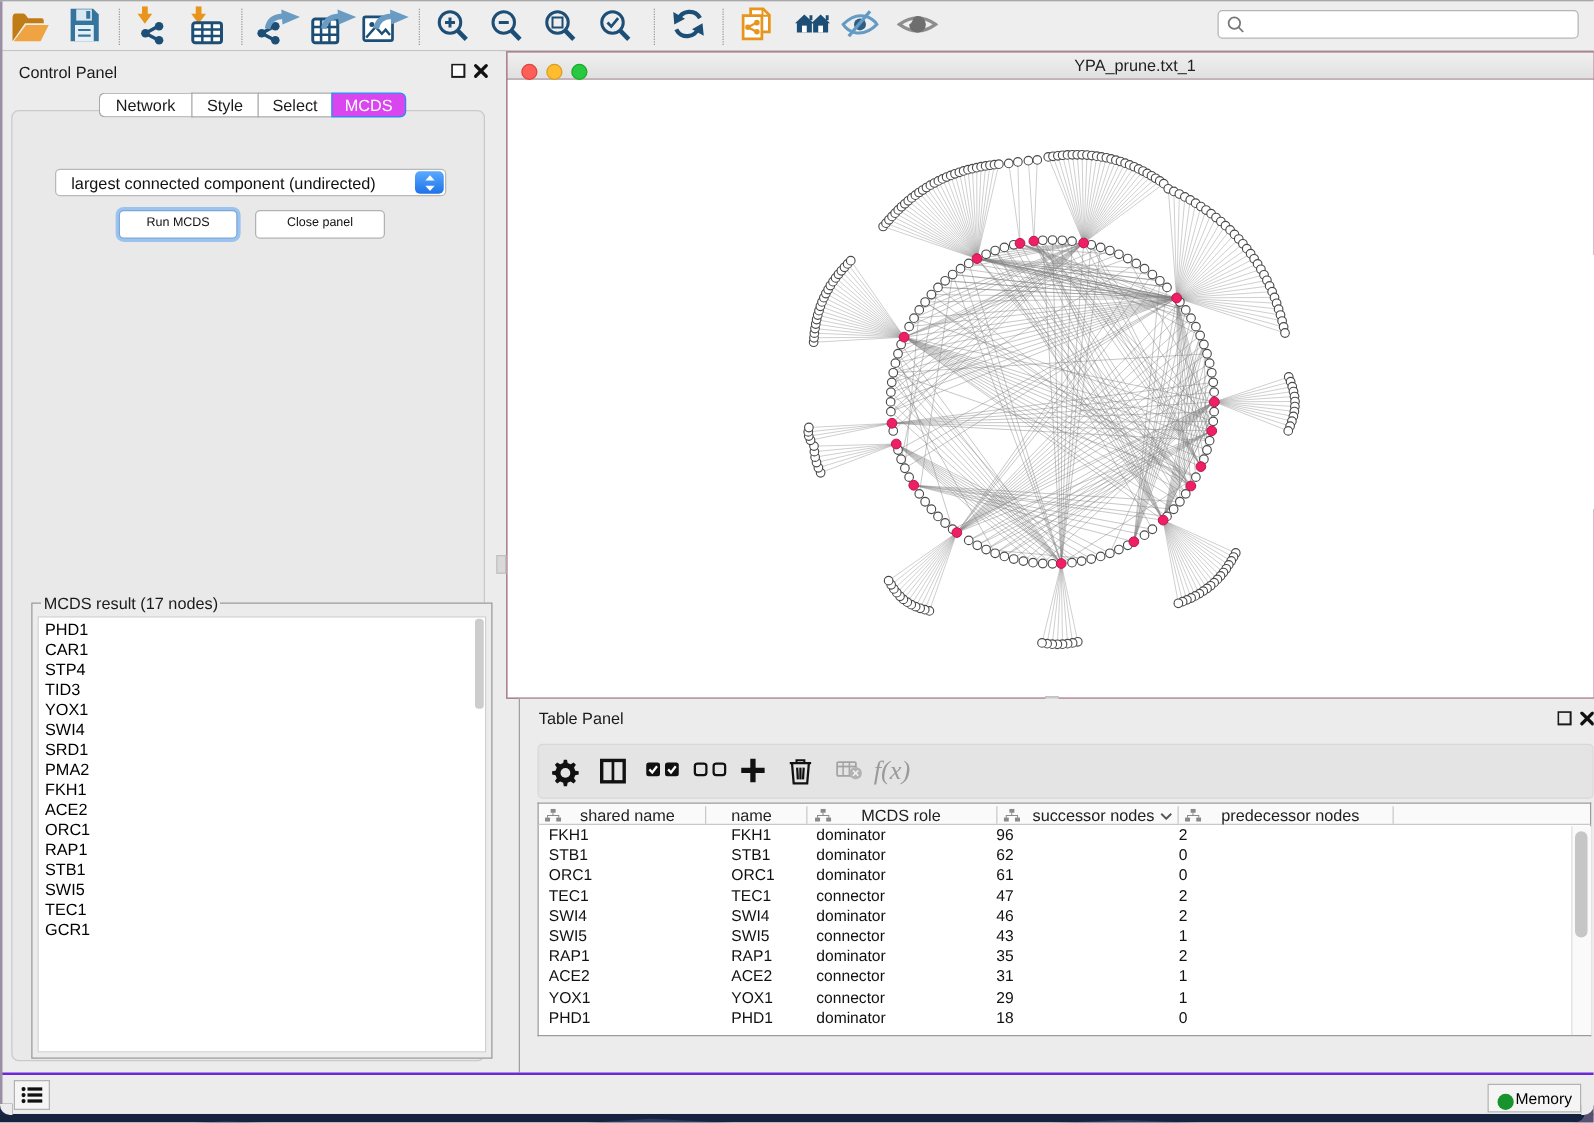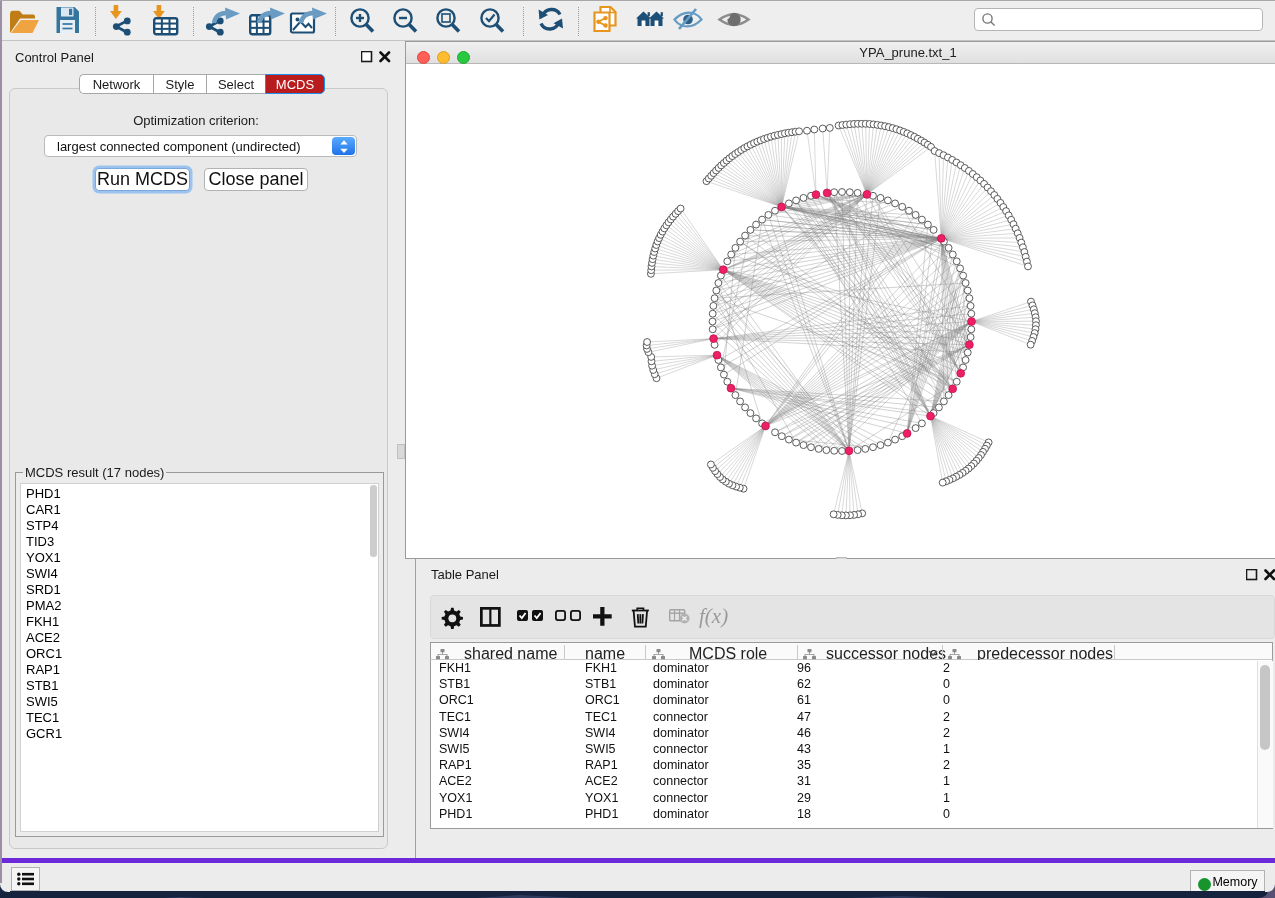--- a/index.html
+++ b/index.html
@@ -9,60 +9,60 @@
  border:1px solid #b5b5b5;border-radius:4px;box-sizing:border-box;display:flex;align-items:center}
 #cpanel{position:absolute;left:0;top:41px;width:400px;height:817px;background:#ececec;box-sizing:border-box}
 .paneltitle{position:absolute;font-size:13px;color:#1a1a1a}
 #cp-inner{position:absolute;left:9px;top:47px;width:377px;height:759px;background:#e9e9e9;
  border:1px solid #c9c9c9;border-radius:6px}
 .tabrow{position:absolute;display:flex}
 .tab{height:20px;line-height:20px;font-size:13px;background:#fff;border:1px solid #a8a8a8;
  border-right:none;color:#1a1a1a;text-align:center;box-sizing:border-box}
 .tab:first-child{border-radius:5px 0 0 5px}
 .tab:last-child{border-right:1px solid #a8a8a8;border-radius:0 5px 5px 0}
-.tab.sel{background:#b91c1c;color:#fff;border-color:#1e8fee}
+.tab.sel{background:#d946ef;color:#fff;border-color:#1e8fee}
 #dropdown{position:absolute;left:44px;top:94px;width:313px;height:22px;background:#fff;border:1px solid #b9b9b9;
  border-radius:4px;font-size:13px;line-height:21px;padding-left:12px;box-sizing:border-box;color:#111}
 #dd-btn{position:absolute;right:1px;top:1px;width:23px;height:18px;border-radius:4px;
  background:linear-gradient(#5aabff,#1e72e8);display:flex;align-items:center;justify-content:center}
 .btn{position:absolute;height:21px;background:#fff;border:1px solid #b2b2b2;border-radius:4px;
- font-size:18px;line-height:20px;text-align:center;color:#111}
+ font-size:10px;line-height:20px;text-align:center;color:#111}
 .focusring{box-shadow:0 0 0 2.5px #9cc3ef;border-color:#7aa8d8}
 #mcdsbox{position:absolute;left:15px;top:424px;width:367px;height:370px;border:1px solid #9a9a9a;
- border-radius:0;margin:0;padding:0;background:#ececec}
+ border-radius:0;margin:10px;padding:0;background:#ececec}
 #mcdsbox legend{font-size:13px;color:#1a1a1a;margin-left:7px;padding:0 2px}
 #mcdslist{position:absolute;left:4px;top:3px;right:4px;bottom:4px;background:#fff;border:1px solid #d0d0d0;
  font-size:13px;line-height:16px;padding:2px 0 0 5px;overflow:hidden}
 #mcds-sb{position:absolute;right:1px;top:1px;width:7px;height:72px;background:#cdcdcd;border-radius:3px}
 #netwin{position:absolute;left:405px;top:41px;width:871px;height:518px;background:#be185d;border:1px solid #9a9a9a;box-sizing:border-box}
 #nettitle{position:absolute;left:0;top:0;right:0;height:21px;background:linear-gradient(#f0f0f0,#e0e0e0);
  border-bottom:1px solid #b8b8b8}
 .tl{position:absolute;top:9px;width:11px;height:11px;border-radius:50%;border:0.5px solid}
 #nettext{text-align:center;font-size:13px;color:#222;line-height:21px;padding-left:135px}
 #netcanvas{position:absolute;left:0;top:22px;right:0;bottom:0;background:#fff;overflow:hidden}
 #tpanel{position:absolute;left:415px;top:559px;width:870px;height:299px;background:#ececec;border-left:1px solid #a0a0a0;box-sizing:border-box}
 #ttoolbar{position:absolute;left:14px;top:36px;width:843px;height:42px;background:#e4e4e4;border:1px solid #d8d8d8;border-radius:4px}
 #ttoolbar svg{position:absolute;left:0;top:6px}
 #thead{position:absolute;left:14px;top:83px;width:843px;height:18px;background:#fafafa;border:1px solid #9a9a9a;
- border-bottom:1px solid #c9c9c9;box-sizing:border-box;font-size:16px;color:#222}
+ border-bottom:1px solid #c9c9c9;box-sizing:border-box;font-size:13px;color:#222}
 #thead span{position:absolute;top:2px}
 .hsep{position:absolute;top:2px;width:0;height:14px;border-left:1px solid #c9c9c9}
 #tbody{position:absolute;left:14px;top:101px;width:843px;height:169px;background:#fff;border:1px solid #9a9a9a;
  border-top:none;box-sizing:border-box;font-size:12.5px;color:#111}
 .trow{position:relative;height:16.2px}
 .trow span{position:absolute;top:1px}
 .trow .num{text-align:left}
 #tscroll{position:absolute;left:841px;top:102px;width:15px;height:167px;background:#fafafa;border-left:1px solid #e0e0e0}
 #tthumb{position:absolute;left:2px;top:4px;width:10px;height:85px;background:#c6c6c6;border-radius:5px}
 #btabs{position:absolute;left:254px;top:274px;display:flex}
 .btab{height:20px;line-height:20px;font-size:13px;background:#fff;border:1px solid #a8a8a8;border-right:none;color:#1a1a1a;text-align:center;box-sizing:border-box}
 .btab:first-child{border-radius:4px 0 0 4px}
 .btab:last-child{border-right:1px solid #a8a8a8;border-radius:0 4px 4px 0}
 .btab.sel{background:#1e8fee;color:#fff;border-color:#1e8fee}
-#statusbar{position:absolute;left:0;top:858px;width:1275px;height:33px;background:#ececec;border-top:5px solid #6d28d9;box-sizing:border-box}
+#statusbar{position:absolute;left:0;top:858px;width:1275px;height:33px;background:#ececec;border-top:2px solid #6d28d9;box-sizing:border-box}
 #listbtn{position:absolute;left:11px;top:4px;width:27px;height:22px;background:#f5f5f5;border:1px solid #b2b2b2;
  display:flex;align-items:center;justify-content:center}
 #membtn{position:absolute;right:10px;top:7px;width:75px;height:23px;background:#f5f5f5;border:1px solid #b2b2b2;
  font-size:12.5px;line-height:23px;text-align:center;box-sizing:border-box;padding-left:15px}
 #memdot{position:absolute;left:7px;top:7px;width:13px;height:13px;border-radius:50%;background:#17942d}
 #desktop{position:absolute;left:0;top:891px;width:1275px;height:7px;overflow:hidden}
 </style></head>
 <body>
 
 <div id="toolbar">
@@ -233,21 +233,20 @@
         <line x1="28" y1="1.5" x2="19.5" y2="10"></line>
       </g>
   </svg>
   <div id="cp-inner"></div>
   <div class="tabrow" style="left:79px;top:33px">
     <div class="tab" style="width:74px;border-radius:5px 0 0 5px">Network</div>
       <div class="tab" style="width:53px">Style</div>
       <div class="tab" style="width:59px">Select</div>
       <div class="tab sel" style="width:60px">MCDS</div>
   </div>
-  <div style="position:absolute;left:0;top:72px;width:392px;text-align:center;font-size:13px;color:#1a1a1a">Optimization criterion:</div>
   <div id="dropdown">largest connected component (undirected)
     <div id="dd-btn">
         <svg width="12" height="17" viewBox="0 0 11 16">
           <path d="M2 6 L5.5 2 L9 6 Z" fill="#fff"></path>
           <path d="M2 10 L5.5 14 L9 10 Z" fill="#fff"></path>
         </svg>
       </div>
   </div>
   <div class="btn focusring" style="left:95px;top:127px;width:93px">Run MCDS</div>
   <div class="btn" style="left:204px;top:127px;width:102px">Close panel</div>

